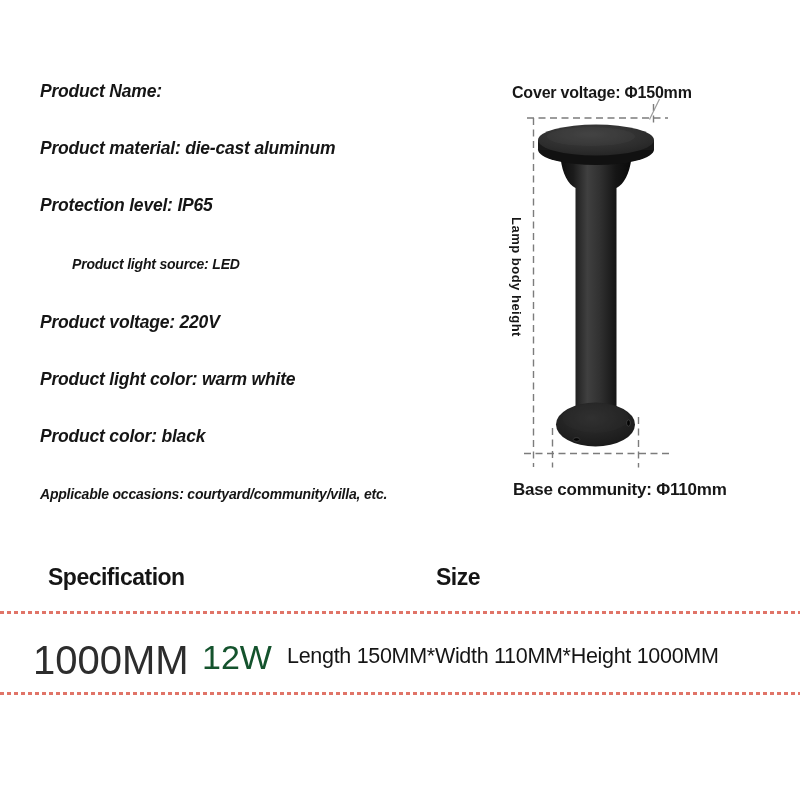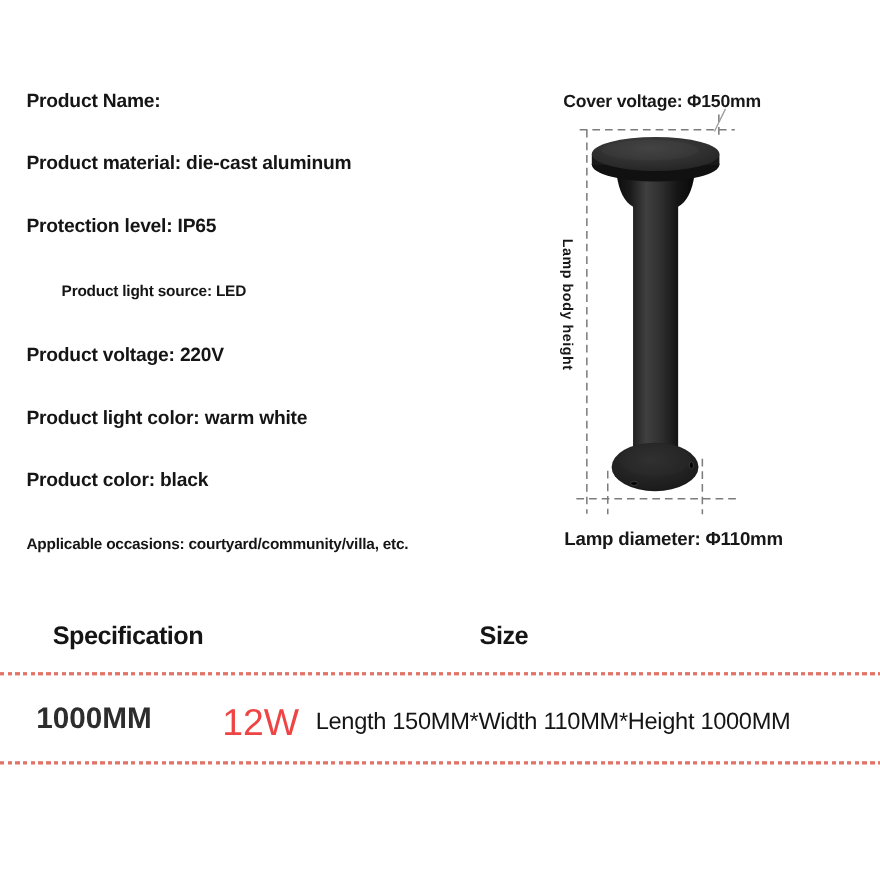--- a/index.html
+++ b/index.html
@@ -8,21 +8,21 @@
     --dash:#7c7c7c;
   }
   html,body{margin:0;padding:0;}
   body{
     width:800px;height:800px;position:relative;background:#ffffff;
     font-family:"Liberation Sans", sans-serif;color:var(--text);
     overflow:hidden;
   }
   .abs{position:absolute;}
   
-  .detail{left:24px;font-weight:bold;line-height:1.1;white-space:nowrap;letter-spacing:-0.2px;}
+  .detail{left:40px;font-weight:bold;line-height:1.1;white-space:nowrap;letter-spacing:-0.2px;font-style:italic;}
   .detail.lg{font-size:17.5px;}
   .detail.sm{font-size:14px;}
   .d0{top:82px;} .d1{top:139px;} .d2{top:196px;} .d3{top:257px;padding-left:32px;}
   .d4{top:313px;} .d5{top:370px;} .d6{top:427px;} .d7{top:487px;}
   
   .diagram-label{font-weight:bold;white-space:nowrap;color:#171717;}
   .cover-label{left:512px;top:84px;font-size:16px;letter-spacing:-0.2px;}
   .base-label{left:513px;top:480px;font-size:17px;letter-spacing:-0.2px;}
   .height-label{
     left:504px;top:217px;width:20px;height:132px;
@@ -33,39 +33,39 @@
   
   .table-header{font-size:23px;font-weight:bold;letter-spacing:-0.5px;top:564px;line-height:1.2;}
   .spec-header{left:48px;}
   .size-header{left:436px;}
   .dotted-line{
     left:0;width:800px;height:3px;
     background:repeating-linear-gradient(90deg,var(--dotted) 0px,var(--dotted) 4px,transparent 4px,transparent 7px);
   }
   .dl1{top:611px;}
   .dl2{top:692px;}
-  .spec-value{left:33px;top:640px;font-size:27px;font-weight:700;color:#2d2d2d;line-height:1;}
-  .watt-value{left:202px;top:640px;font-size:34px;font-weight:400;color:#ef4444;line-height:1;}
+  .spec-value{left:33px;top:640px;font-size:40px;font-weight:400;color:#2d2d2d;line-height:1;}
+  .watt-value{left:202px;top:640px;font-size:34px;font-weight:400;color:#14532d;line-height:1;}
   .size-value{left:287px;top:644px;font-size:21.5px;font-weight:normal;letter-spacing:-0.3px;line-height:1.2;white-space:nowrap;}
 </style>
 </head>
 <body>
 
 <div class="abs detail lg d0">Product Name:</div>
 <div class="abs detail lg d1">Product material: die-cast aluminum</div>
 <div class="abs detail lg d2">Protection level: IP65</div>
 <div class="abs detail sm d3">Product light source: LED</div>
 <div class="abs detail lg d4">Product voltage: 220V</div>
 <div class="abs detail lg d5">Product light color: warm white</div>
 <div class="abs detail lg d6">Product color: black</div>
 <div class="abs detail sm d7">Applicable occasions: courtyard/community/villa, etc.</div>
 
 <div class="abs diagram-label cover-label">Cover voltage: Φ150mm</div>
 <div class="abs height-label diagram-label">Lamp body height</div>
-<div class="abs diagram-label base-label">Lamp diameter: Φ110mm</div>
+<div class="abs diagram-label base-label">Base community: Φ110mm</div>
 
 <svg class="abs lamp-svg" viewBox="488 94 244 384" xmlns="http://www.w3.org/2000/svg">
   <defs>
     <linearGradient id="poleGrad" x1="0" y1="0" x2="1" y2="0">
       <stop offset="0" stop-color="#0d0d0d"></stop>
       <stop offset="0.18" stop-color="#1b1b1b"></stop>
       <stop offset="0.38" stop-color="#404040"></stop>
       <stop offset="0.55" stop-color="#313131"></stop>
       <stop offset="0.78" stop-color="#151515"></stop>
       <stop offset="1" stop-color="#090909"></stop>

